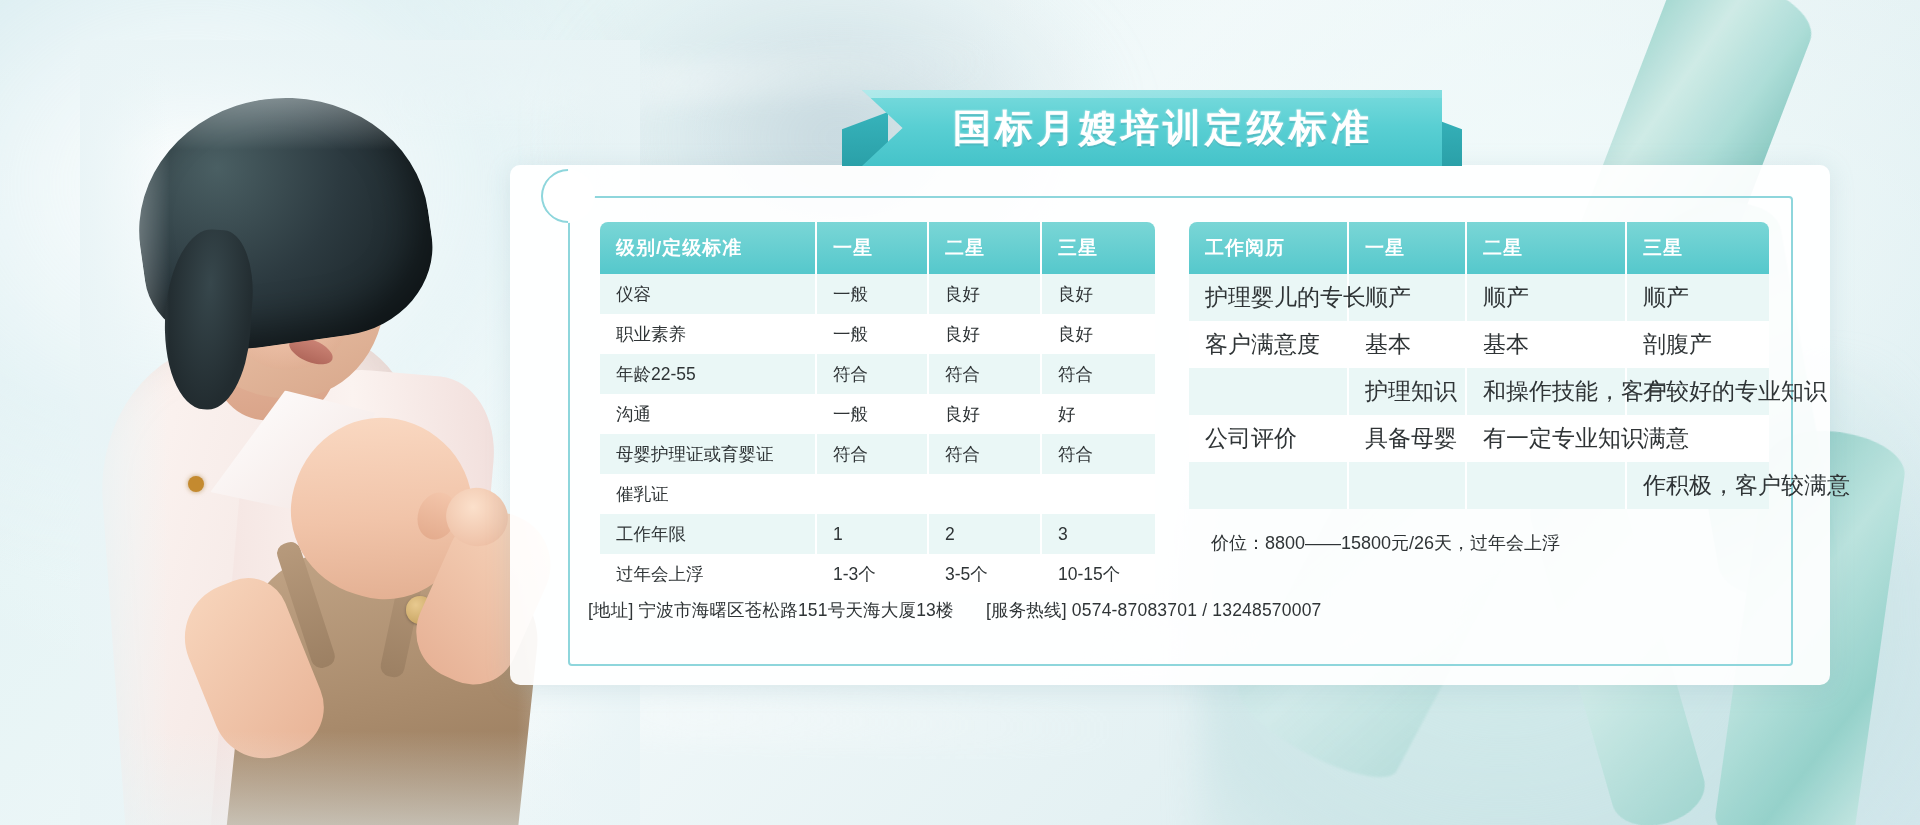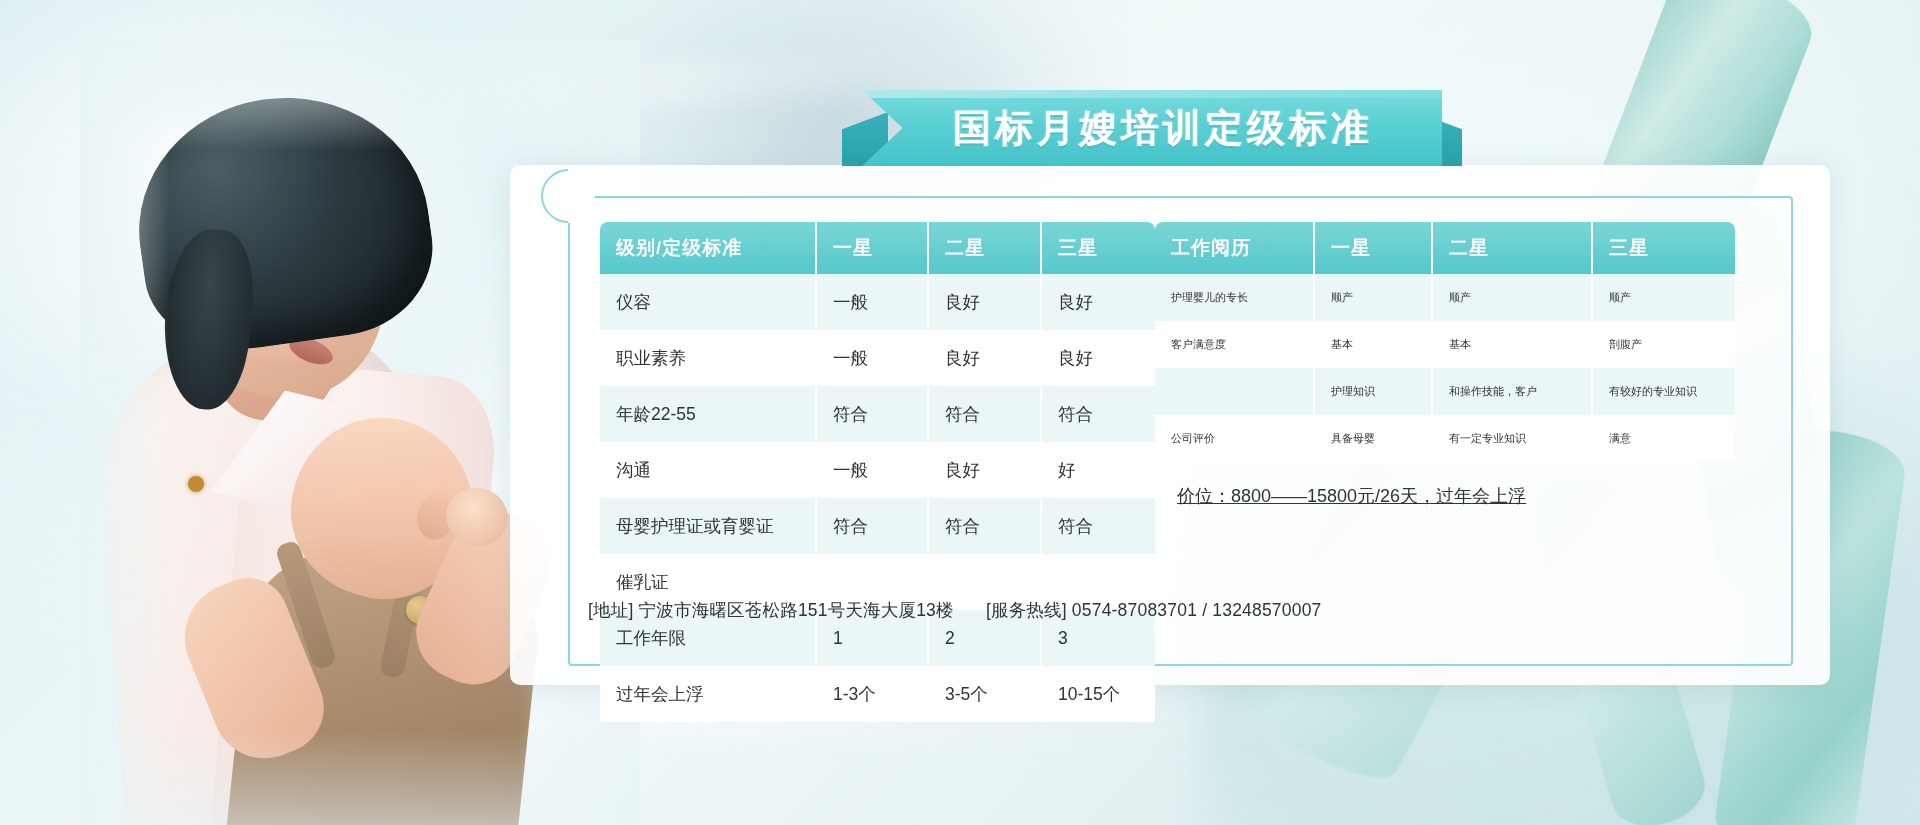--- a/index.html
+++ b/index.html
@@ -294,20 +294,21 @@
     padding-left: 22px;
     white-space: nowrap;
   }
 
   
   .tables {
     position: absolute;
     left: 600px; top: 222px;
     width: 1170px;
     display: flex;
+    gap: 34px;
     align-items: flex-start;
   }
   table {
     border-collapse: separate;
     border-spacing: 0;
     table-layout: fixed;
     font-size: 17.5px;
     color: #2f3436;
   }
   thead th {
@@ -319,21 +320,21 @@
     height: 52px;
     text-align: left;
     padding: 0 16px;
     border-right: 2px solid #ffffff;
   }
   thead th:last-child { border-right: none; }
   thead th.first { border-top-left-radius: 8px; }
   thead th.last  { border-top-right-radius: 8px; }
   tbody td {
     height: 37px;
-    padding: 16px 16px;
+    padding: 8px 16px;
     border-right: 2px solid #ffffff;
     vertical-align: middle;
     white-space: nowrap;
   }
   tbody td:last-child { border-right: none; }
   tbody tr:nth-child(odd)  td { background: #eaf7f6; }
   tbody tr:nth-child(even) td { background: #ffffff; }
 
   
   .tbl-left { width: 555px; }
@@ -341,30 +342,29 @@
   .tbl-left col.c1 { width: 112px; }
   .tbl-left col.c2 { width: 113px; }
   .tbl-left col.c3 { width: 113px; }
 
   
   .tbl-right { width: 580px; }
   .tbl-right col.c0 { width: 160px; }
   .tbl-right col.c1 { width: 118px; }
   .tbl-right col.c2 { width: 160px; }
   .tbl-right col.c3 { width: 142px; }
-  .tbl-right tbody td { font-size: 11px; }
+  .tbl-right tbody td { font-size: 23px; }
 
   .right-wrap { position: relative; }
   .price-line {
     margin-top: 22px;
     padding-left: 22px;
     font-size: 18px;
     color: #2f3436;
     white-space: nowrap;
-    text-decoration: underline;
   }
 
   
   .footer {
     position: absolute;
     left: 588px;
     top: 592px;
     font-size: 17.5px;
     color: #2f3436;
     line-height: 36px;
@@ -529,20 +529,26 @@
             <td>护理知识</td>
             <td>和操作技能，客户</td>
             <td>有较好的专业知识</td>
           </tr>
           <tr>
             <td>公司评价</td>
             <td>具备母婴</td>
             <td>有一定专业知识</td>
             <td>满意</td>
           </tr>
+          <tr>
+            <td></td>
+            <td></td>
+            <td></td>
+            <td>作积极，客户较满意</td>
+          </tr>
         </tbody>
       </table>
       <div class="price-line">价位：8800——15800元/26天，过年会上浮</div>
     </div>
   </div>
 
   <div class="footer">
     <div class="line2">
       <span>[地址] 宁波市海曙区苍松路151号天海大厦13楼</span>
       <span class="gap"></span>

